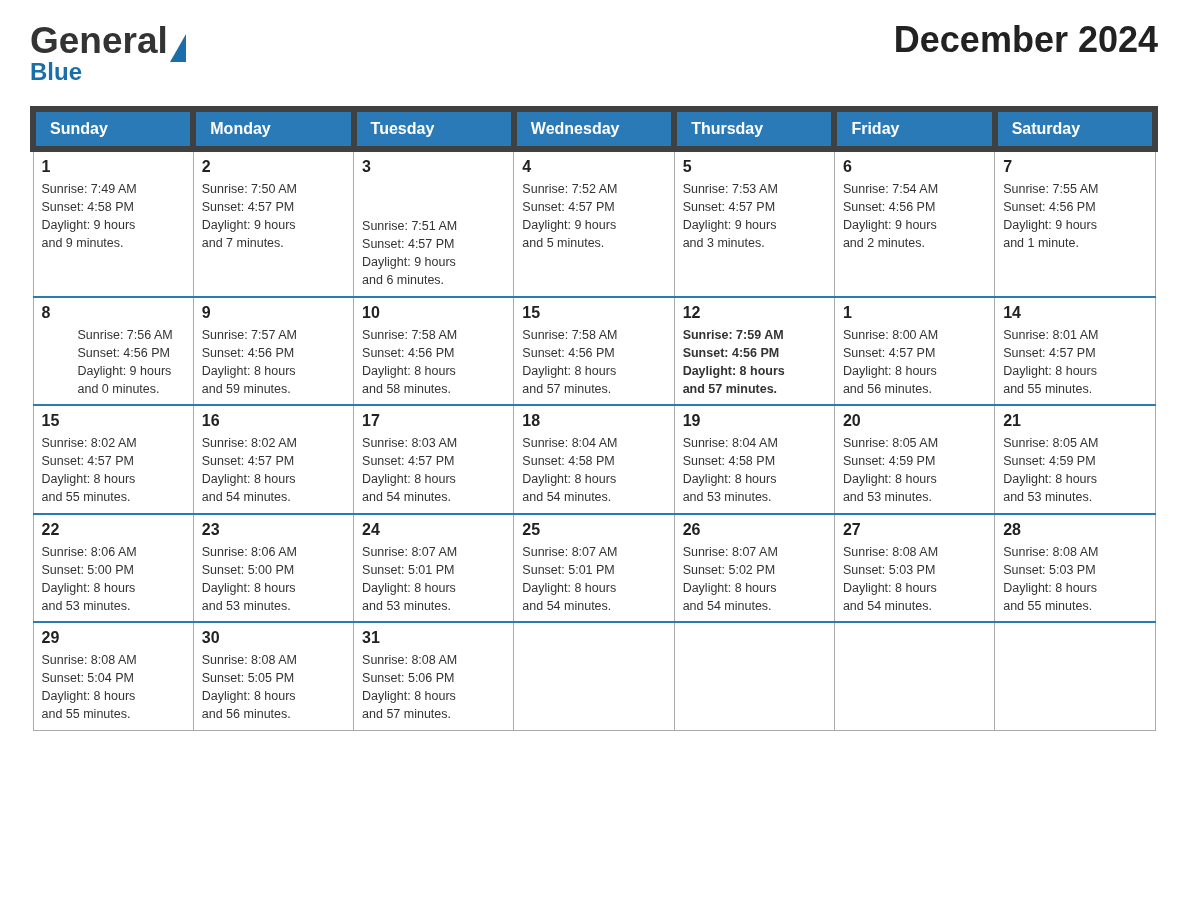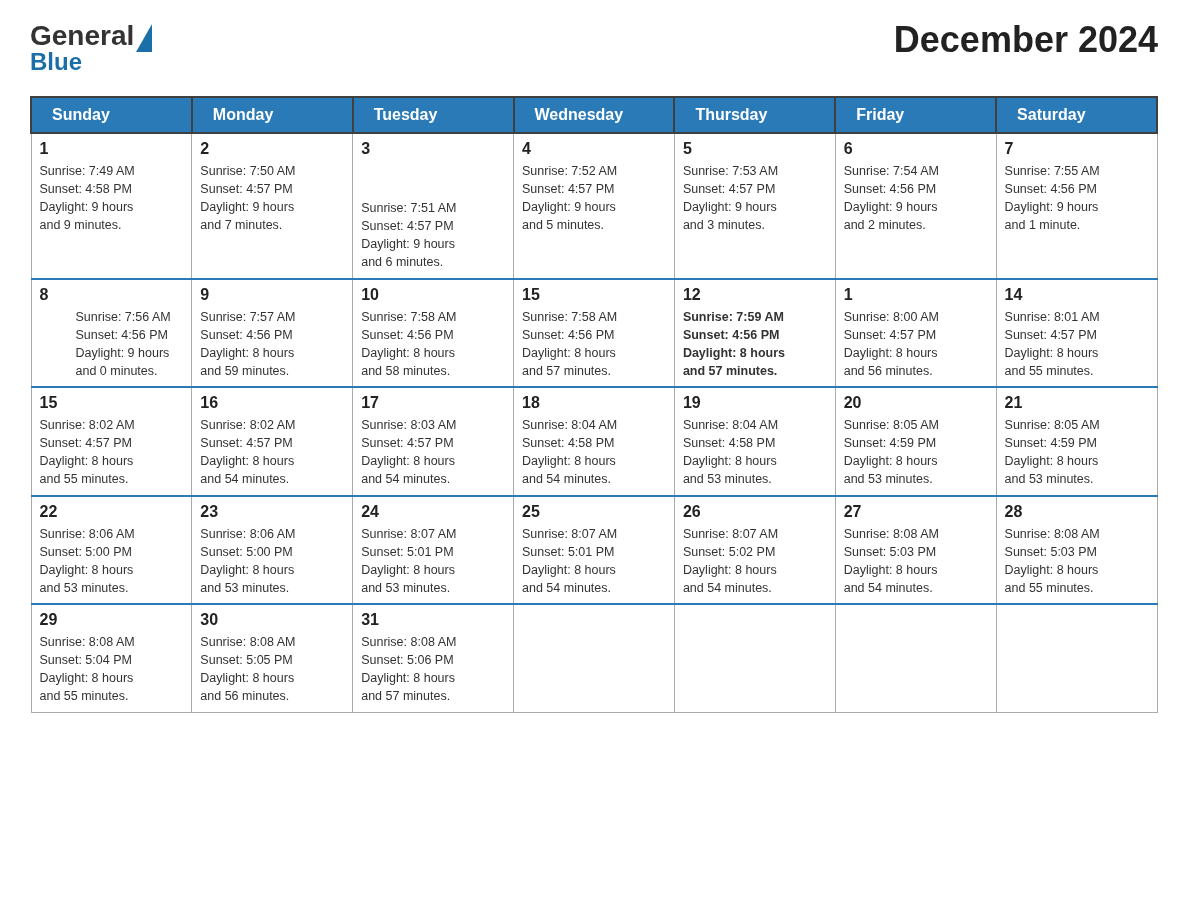--- a/index.html
+++ b/index.html
@@ -15,21 +15,21 @@
       justify-content: space-between;
       align-items: flex-start;
       margin-bottom: 20px;
     }
     .logo {
       display: flex;
       align-items: center;
       gap: 4px;
     }
     .logo-text-general {
-      font-size: 28px;
+      font-size: 37px;
       font-weight: bold;
       color: #333;
     }
     .logo-triangle {
       width: 0;
       height: 0;
       border-left: 16px solid transparent;
       border-bottom: 28px solid #1a6fa8;
       display: inline-block;
       margin-left: 2px;
@@ -64,23 +64,23 @@
     }
     table {
       width: 100%;
       border-collapse: collapse;
     }
     thead tr th {
       background-color: #2a7ab8;
       color: #fff;
       font-size: 16px;
       font-weight: bold;
-      padding: 8px 20px;
+      padding: 8px 14px;
       text-align: left;
-      border: 2px solid #404040;
+      border: 6px solid #404040;
     }
     tbody tr td {
       border: 1px solid #aaa;
       vertical-align: top;
       padding: 6px 8px;
       width: 14.28%;
       min-height: 80px;
     }
     .day-number {
       font-size: 16px;

